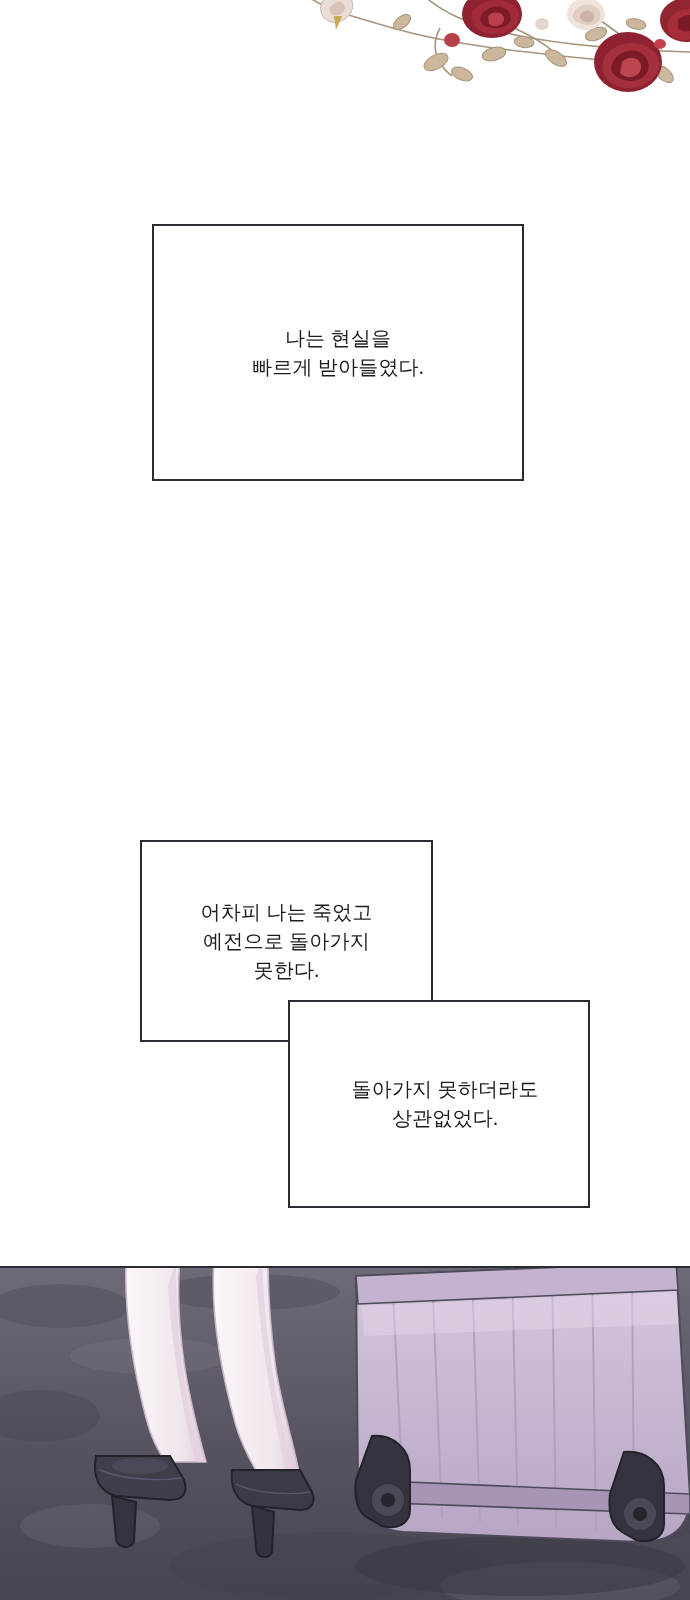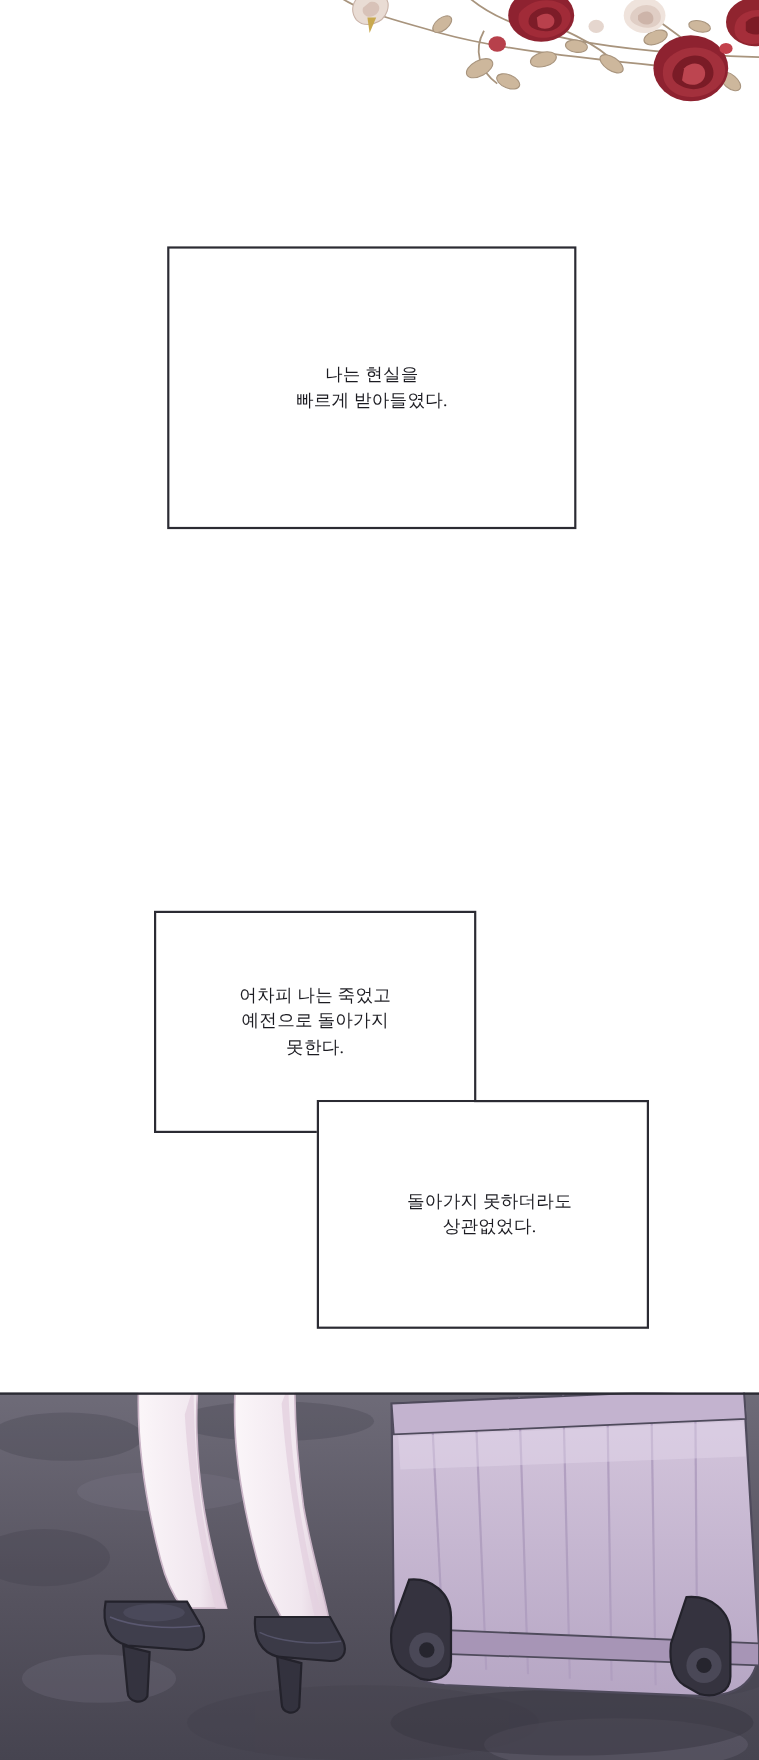--- a/index.html
+++ b/index.html
@@ -36,21 +36,21 @@
   .narration-box {
     position: absolute;
     background: #ffffff;
     border: 2px solid #2b2b33;
     display: flex;
     align-items: center;
     justify-content: center;
     text-align: center;
   }
   .narration-text {
-    font-size: 16px;
+    font-size: 20px;
     line-height: 1.45;
     color: #1c1c22;
     letter-spacing: 0.2px;
     white-space: pre-line;
   }
 
   #box1 {
     left: 152px;
     top: 224px;
     width: 372px;
@@ -66,21 +66,21 @@
     height: 380px;
   }
   .il-panel {
     position: absolute;
     background: #ffffff;
     border: 2px solid #2b2b33;
   }
   
   #box2 {
     left: 0;
-    top: 0;
+    top: 12px;
     width: 293px;
     height: 202px;
     display: flex;
     align-items: center;
     justify-content: center;
     text-align: center;
   }
   
   #box3 {
     left: 148px;

